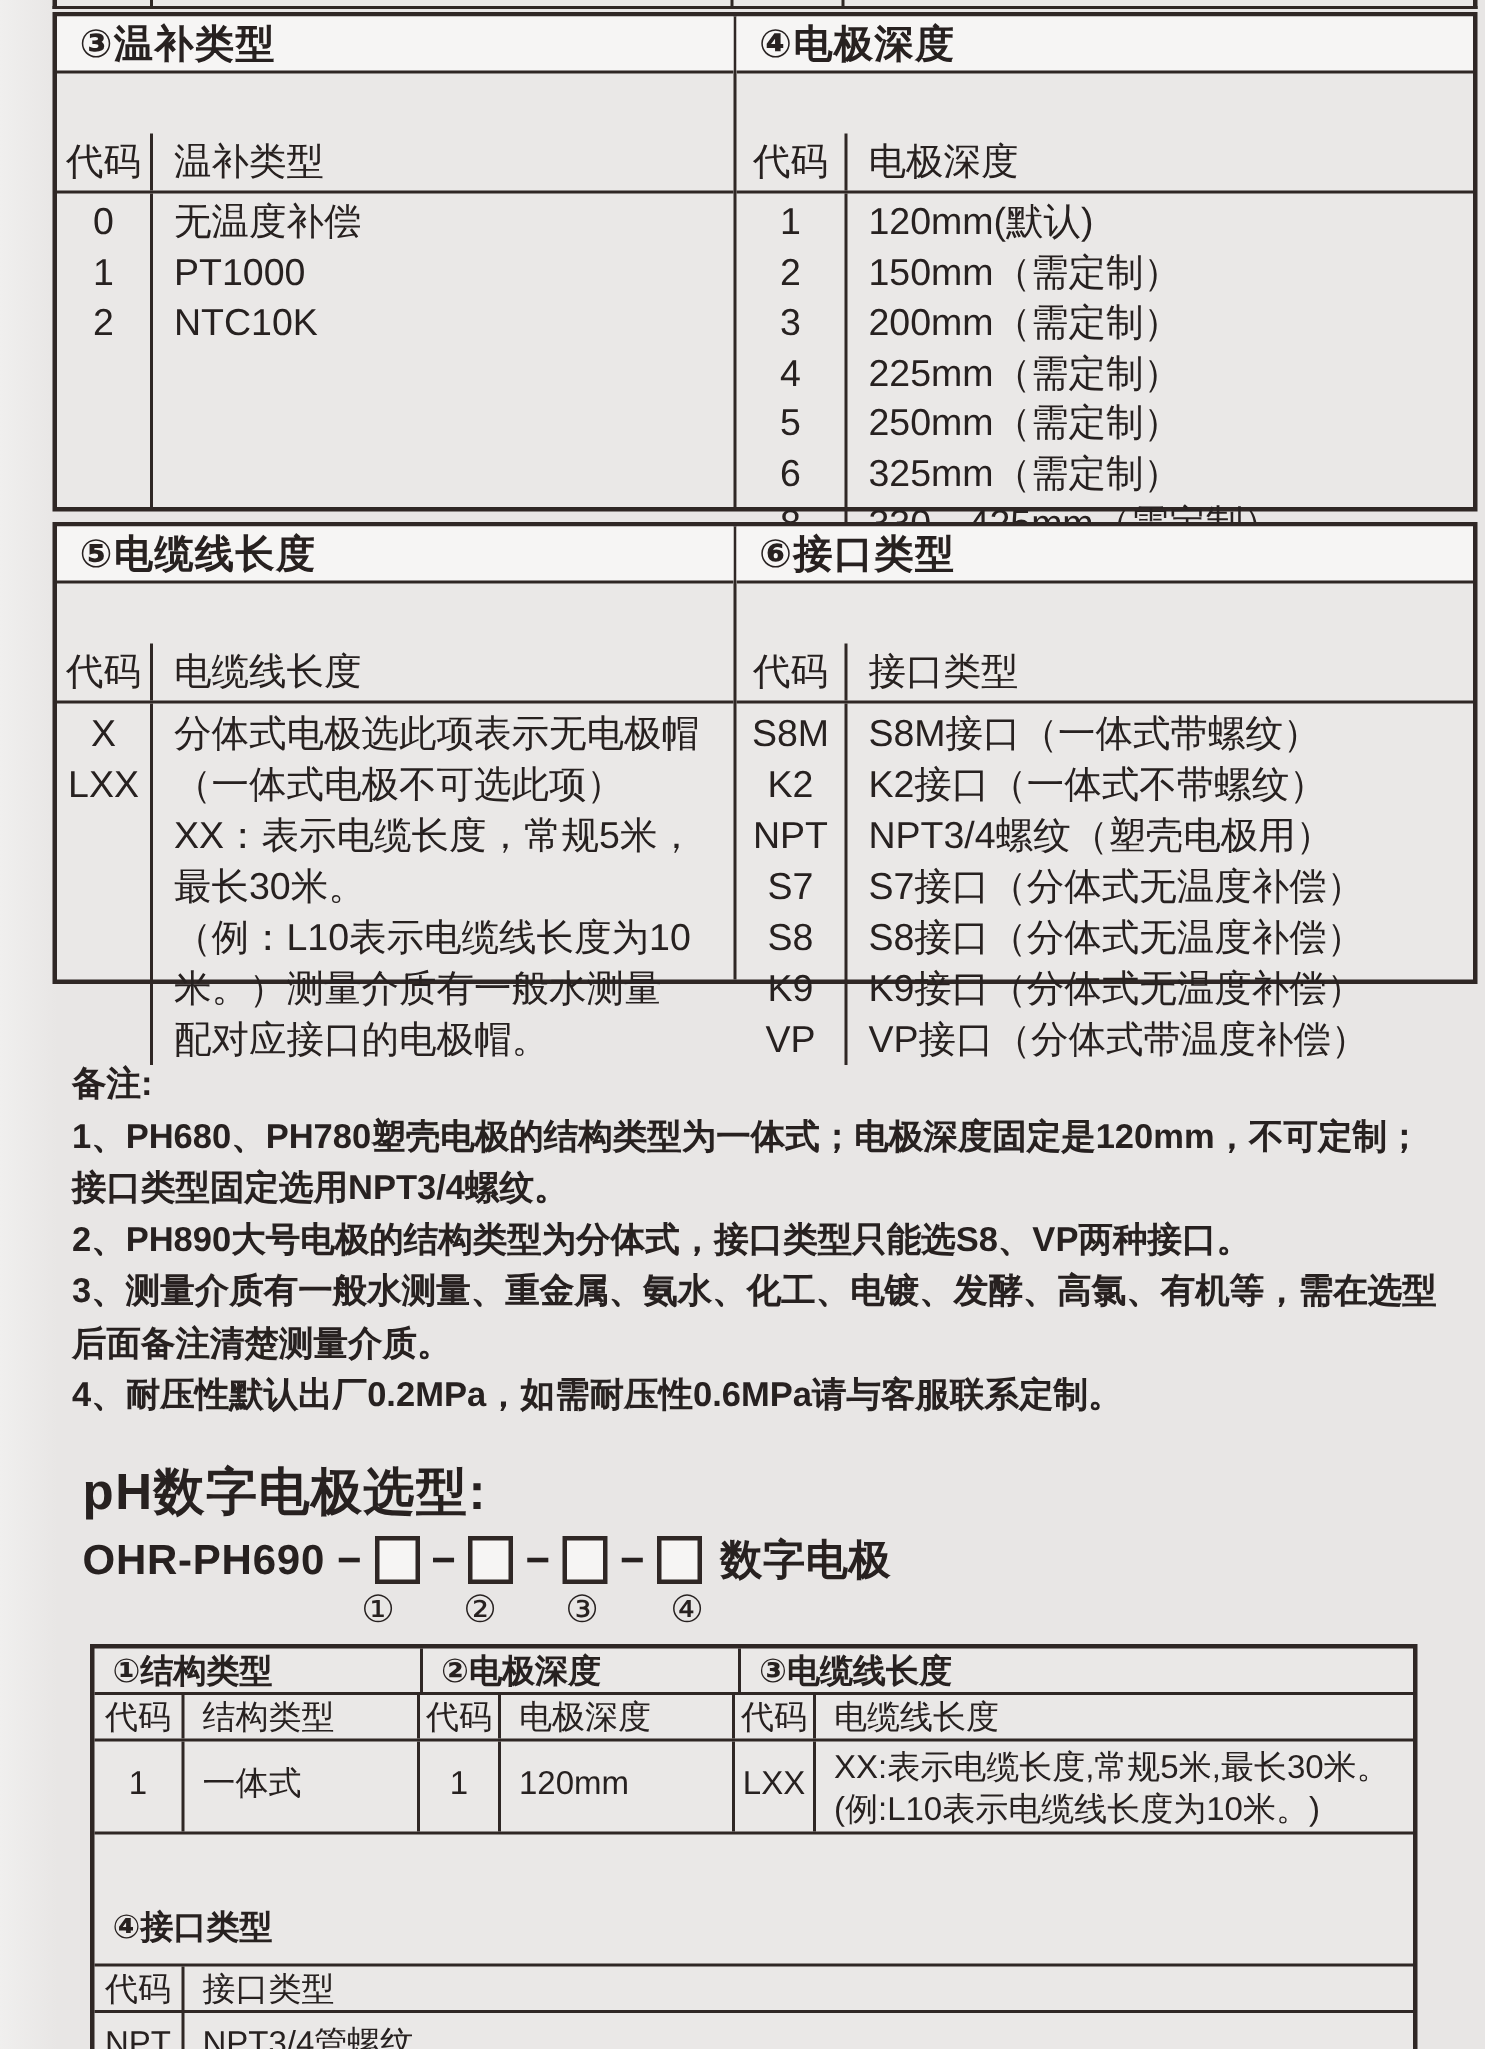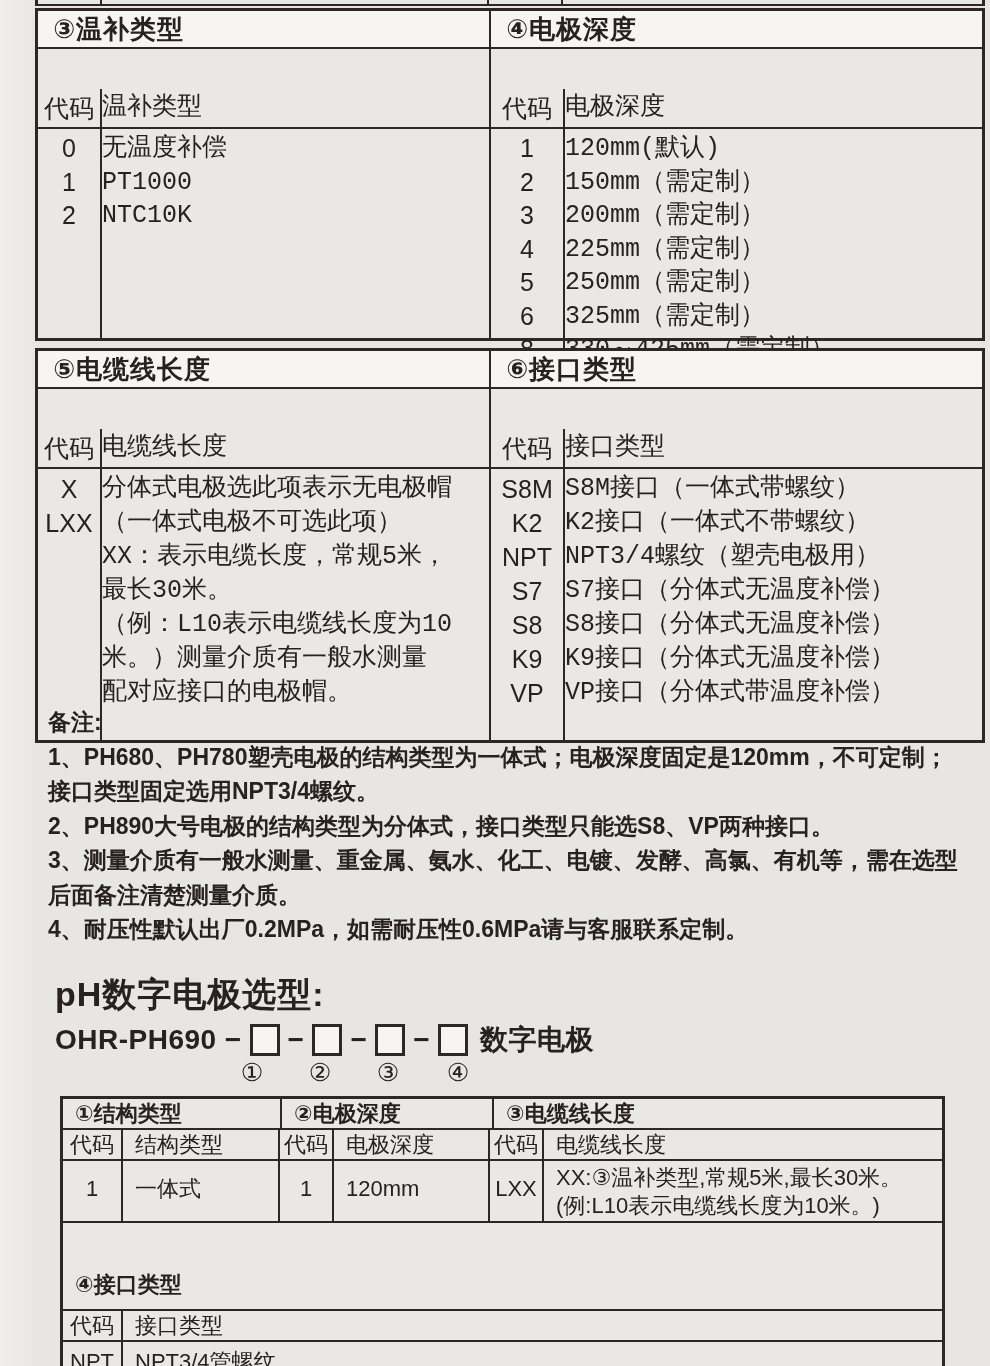--- a/index.html
+++ b/index.html
@@ -15,33 +15,33 @@
     overflow:hidden;
   }
   
   #remnant{position:absolute;top:0;left:35px;width:950px;height:6px;
     border-left:3px solid var(--bd);border-right:3px solid var(--bd);border-bottom:2px solid var(--bd);
     display:flex;background:var(--tbl);}
   #remnant .rc{height:100%;}
   
   .sec{position:absolute;left:35px;width:950px;border:3px solid var(--bd);display:flex;background:var(--tbl);}
   #sec1{top:8px;height:333px;}
-  #sec2{top:348px;height:395px;}
+  #sec2{top:348px;height:308px;}
   .half{display:flex;flex-direction:column;gap:40px;}
   .half.l{width:453px;border-right:2px solid var(--bd);}
   .half.r{flex:1;}
   .band{height:38px;border-bottom:2px solid var(--bd);background:var(--band);
     font-size:26px;font-weight:700;line-height:37px;padding-left:15px;letter-spacing:1px;}
   .grid{flex:1;display:flex;flex-direction:column;}
   .hrow{display:flex;height:40px;border-bottom:2px solid var(--bd);font-size:25px;font-weight:500;}
   .hrow .ccol,.hrow .lcol{line-height:38px;}
   .brow{flex:1;display:flex;min-height:0;}
   .ccol{width:64px;border-right:2px solid var(--bd);text-align:center;flex-shrink:0;}
   .half.r .ccol{width:74px;}
-  .lcol{flex:1;white-space:nowrap;font-family:Liberation Mono, monospace;}
+  .lcol{flex:1;padding-left:14px;white-space:nowrap;}
   .stack{font-size:25px;font-weight:500;padding-top:3px;}
   #sec1 .stack div{line-height:33.5px;}
   #sec2 .stack div{line-height:34px;}
   .stack.codes{padding-left:0;text-align:center;}
   
   #notes{position:absolute;top:705px;left:48px;width:916px;font-size:23px;font-weight:600;}
   #notes div{line-height:34.5px;white-space:nowrap;}
   
   #sel-heading{position:absolute;top:972px;left:55px;font-size:34px;font-weight:800;letter-spacing:1px;}
   #model{position:absolute;top:1020px;left:55px;height:40px;display:flex;align-items:center;
@@ -238,21 +238,21 @@
     <div class="cell code vr w-c3">代码</div>
     <div class="cell w-l3">电缆线长度</div>
   </div>
   <div class="btr bt-data">
     <div class="cell code vr w-c1">1</div>
     <div class="cell vr w-l1">一体式</div>
     <div class="cell code vr w-c2">1</div>
     <div class="cell vr w-l2">120mm</div>
     <div class="cell code vr w-c3">LXX</div>
     <div class="cell w-l3 multi">
-      <div>XX:③温补类型,常规5米,最长30米。</div>
+      <div>XX:表示电缆长度,常规5米,最长30米。</div>
       <div>(例:L10表示电缆线长度为10米。)</div>
     </div>
   </div>
   <div class="btr bt4-title">④接口类型</div>
   <div class="btr bt4-hdr">
     <div class="cell code vr w-c1">代码</div>
     <div class="cell w-full">接口类型</div>
   </div>
   <div class="btr bt4-data">
     <div class="cell code vr w-c1">NPT</div>

